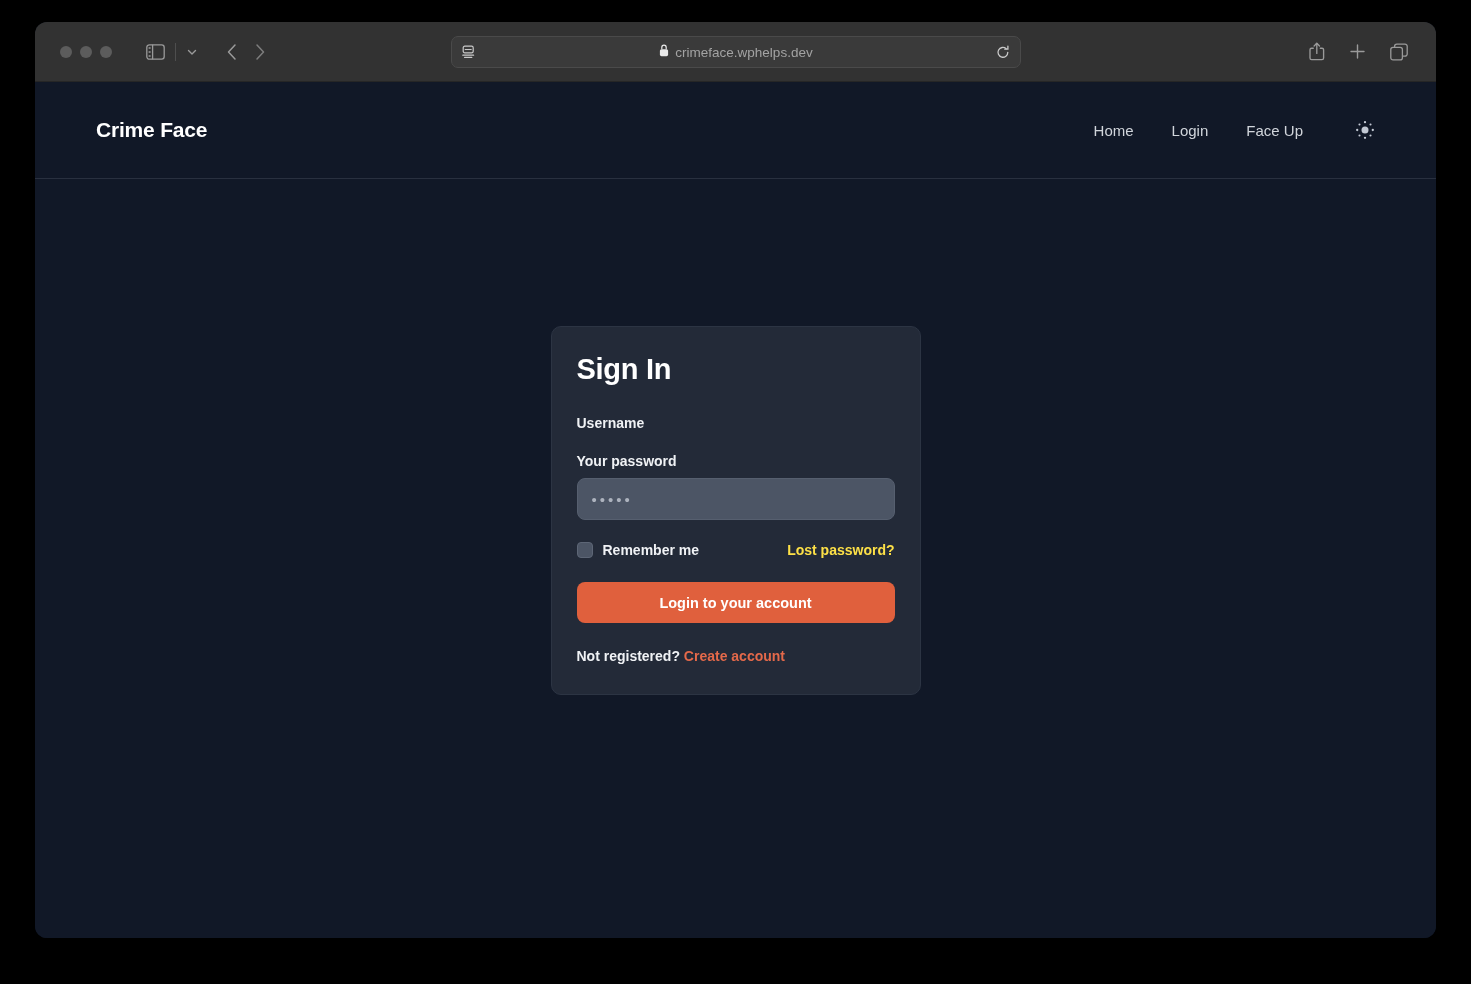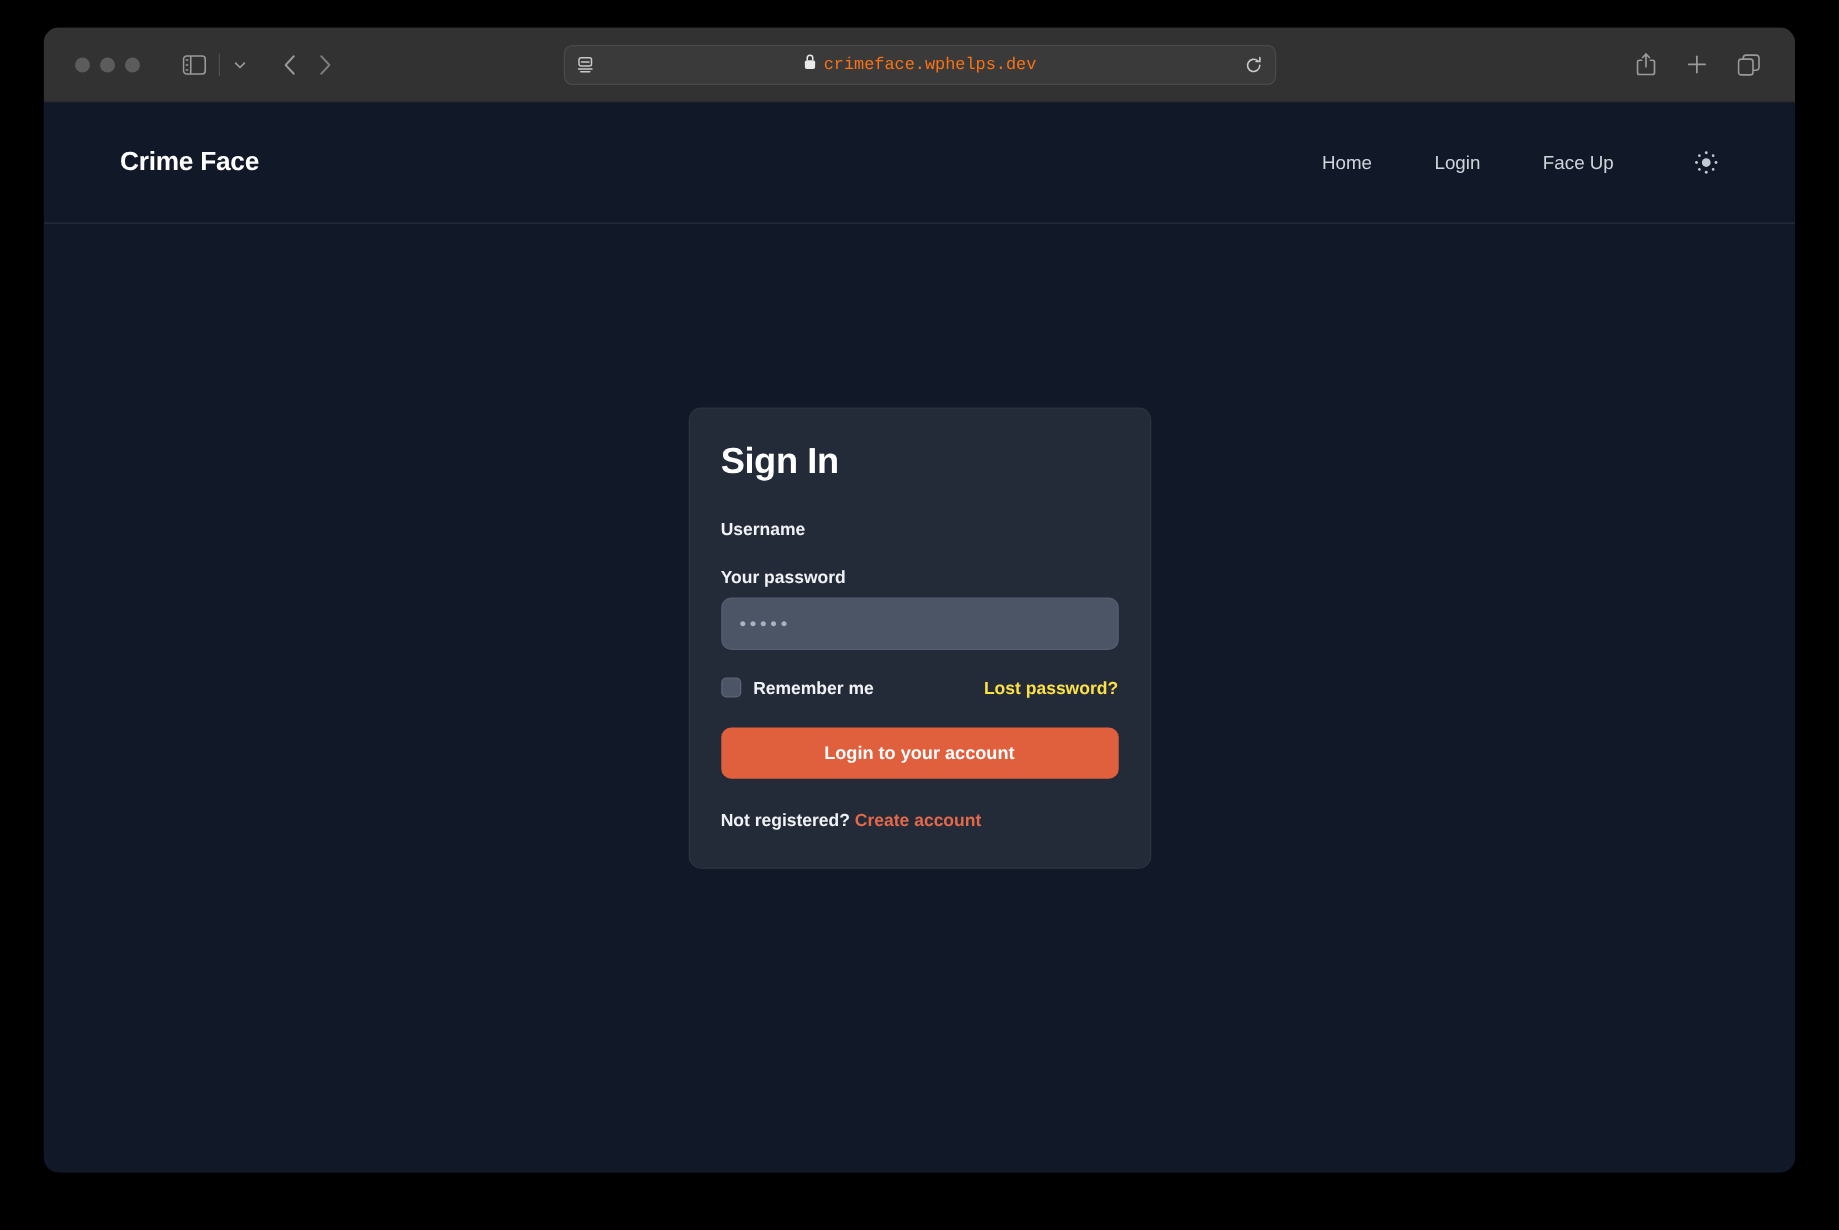--- a/index.html
+++ b/index.html
@@ -65,23 +65,22 @@
     display: flex;
     align-items: center;
     padding: 0 10px;
   }
   #url-center {
     flex: 1;
     display: flex;
     align-items: center;
     justify-content: center;
     gap: 6px;
-    color: #f97316;
+    color: #a3a3a3;
     font-size: 13.5px;
-    font-family: Liberation Mono, monospace;
   }
 
   #toolbar-right {
     margin-left: auto;
     display: flex;
     align-items: center;
     gap: 24px;
     padding-right: 8px;
   }
 
@@ -105,21 +104,21 @@
     color: #ffffff;
     font-size: 21px;
     font-weight: bold;
     letter-spacing: -0.2px;
   }
 
   #site-nav {
     margin-left: auto;
     display: flex;
     align-items: center;
-    gap: 50px;
+    gap: 38px;
   }
   .nav-link {
     color: #d1d5db;
     font-size: 15px;
     text-decoration: none;
     cursor: pointer;
   }
   #theme-toggle {
     margin-left: 14px;
     display: flex;

